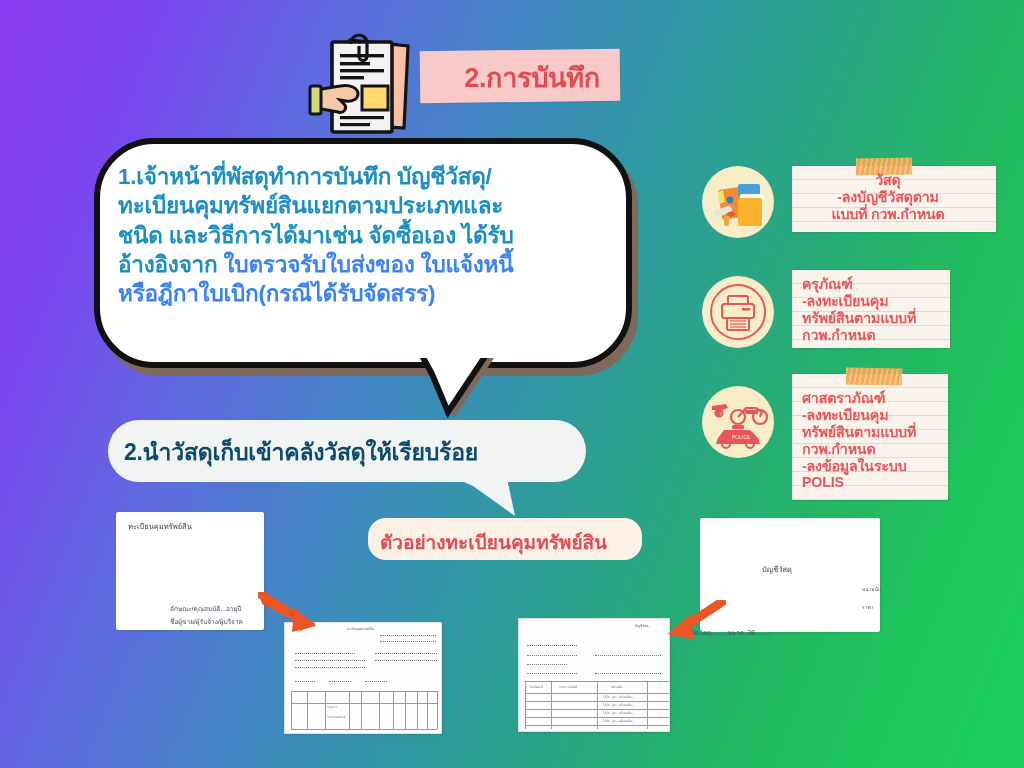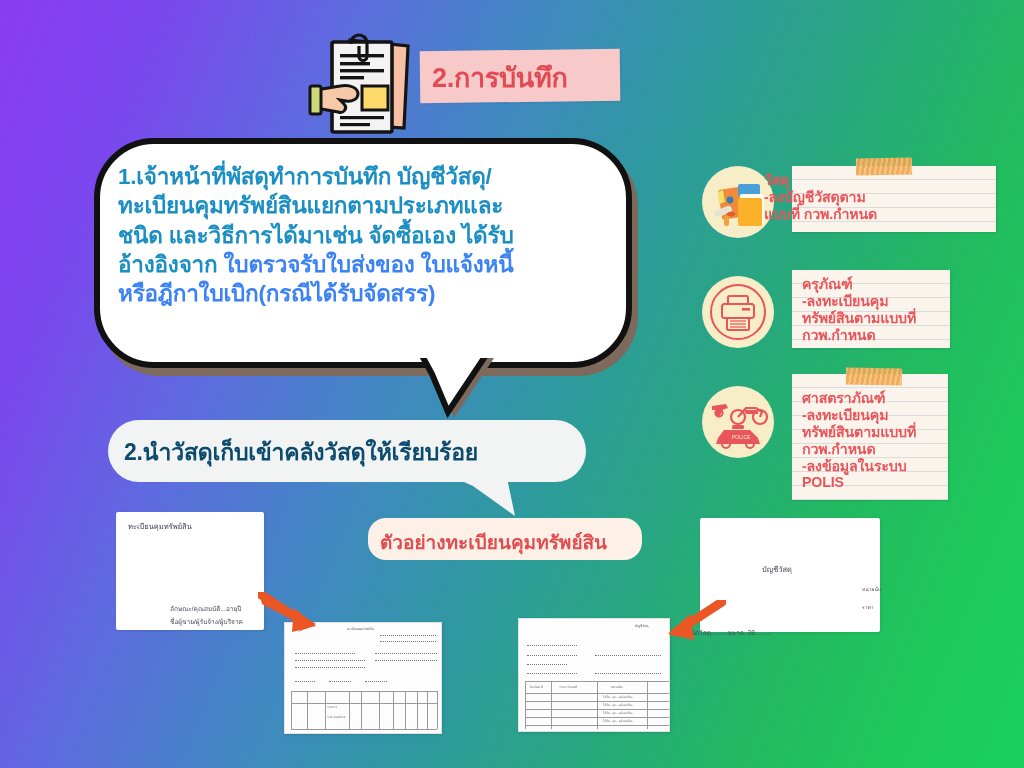--- a/index.html
+++ b/index.html
@@ -31,20 +31,21 @@
   }
   #title-text {
     position: absolute;
     left: 432px; top: 56px;
     width: 200px;
     font-size: 27px;
     font-weight: bold;
     color: #e04a52;
     letter-spacing: -0.3px;
     white-space: nowrap;
+    text-align: center;
   }
 
   
   #clipboard-icon { position: absolute; left: 304px; top: 24px; width: 118px; height: 118px; }
 
   
   #main-bubble-shadow {
     position: absolute;
     left: 100px; top: 146px;
     width: 538px; height: 230px;
@@ -256,21 +257,21 @@
     <rect x="36" y="32" width="24" height="28" rx="2" fill="#fbb12a"></rect>
     <rect x="12" y="42" width="18" height="7" rx="3" fill="#e8e3d2" transform="rotate(-22 21 45)"></rect>
     <path d="M16 26 L21 24 L23 36 L17 38 Z" fill="#f6e06a"></path>
     <circle cx="28" cy="34" r="3.4" fill="#2f7fb5"></circle>
     <path d="M24 48 q5 -5 10 0 q-5 5 -10 0 z" fill="#e0612c"></path>
     <rect x="22" y="50" width="5" height="10" rx="2" fill="#f3a13a"></rect>
   </svg>
 </div>
 <div class="note-card" style="left:792px; top:166px; width:204px; height:66px;"></div>
 <div class="tape" style="left:856px; top:158px; transform:rotate(-1deg);"></div>
-<div class="note-card-text" style="left:764px; top:172px; width:190px;">
+<div class="note-card-text" style="left:793px; top:172px; width:190px;text-align:center;">
   <div>วัสดุ</div>
   <div>-ลงบัญชีวัสดุตาม</div>
   <div>แบบที่ กวพ.กำหนด</div>
 </div>
 
 <div class="icon-circle" style="left:702px; top:276px;">
   <svg width="72" height="72" viewBox="0 0 72 72">
     <circle cx="36" cy="36" r="27" fill="none" stroke="#e8555a" stroke-width="2"></circle>
     <rect x="26" y="20" width="20" height="8" rx="1.5" fill="none" stroke="#e8555a" stroke-width="2"></rect>
     <rect x="20" y="28" width="32" height="14" rx="2.5" fill="none" stroke="#e8555a" stroke-width="2"></rect>

